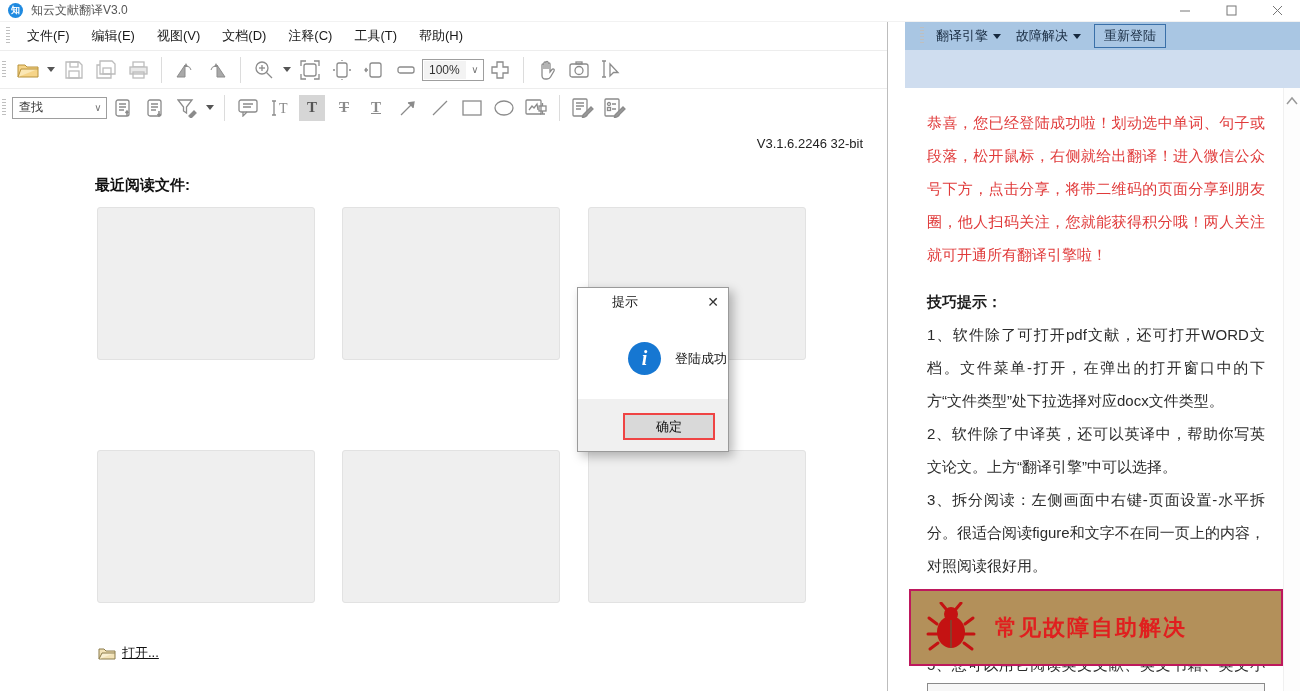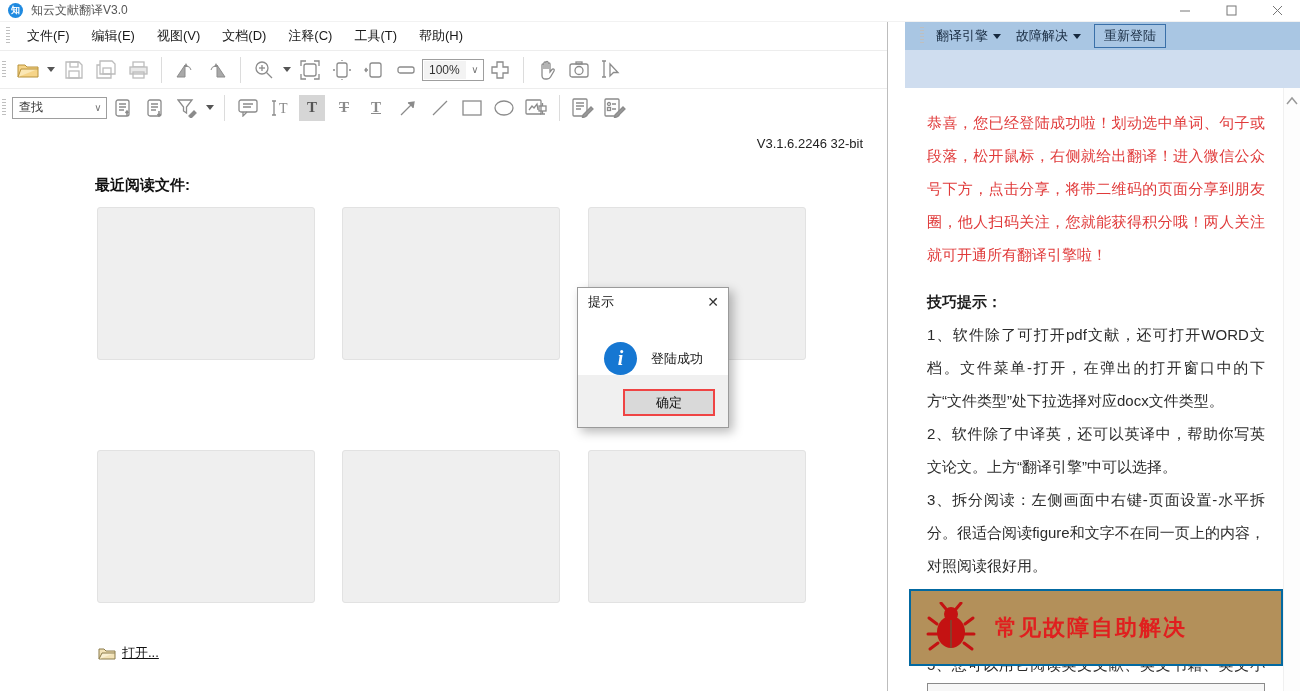--- a/index.html
+++ b/index.html
@@ -53,28 +53,28 @@
   .panel-body{position:relative;height:603px;background:#fff;overflow:hidden;}
   .panel-scroll{position:absolute;right:0;top:0;width:17px;height:100%;background:#fdfdfd;
     border-left:1px solid #f0f0f0;}
   .panel-scroll svg{margin:8px 0 0 2px;}
   .panel-text{position:absolute;left:22px;top:18px;width:338px;font-size:15px;line-height:33px;
     text-align:justify;}
   .welcome{color:#e03a3a;}
   .tips-heading{color:#1c1c1c;font-weight:bold;margin-top:14px;}
   .tip{color:#2b2b2b;}
   .fault-btn{position:absolute;left:4px;top:501px;width:374px;height:77px;background:#b3905a;
-    border:2px solid #0369a1;display:flex;align-items:center;}
+    border:2px solid #be185d;display:flex;align-items:center;}
   .fault-btn .label{color:#e01f1f;font-size:22px;font-weight:bold;letter-spacing:2px;margin-left:18px;}
   .partial-box{position:absolute;left:22px;top:595px;width:338px;height:30px;
     border:1px solid #8a8a8a;background:#f7f7f7;}
 
   
-  .dialog{position:absolute;left:577px;top:287px;width:152px;height:141px;background:#fff;
-    border:1px solid #9a9a9a;box-shadow:4px 4px 10px rgba(0,0,0,0.28);z-index:50;}
+  .dialog{position:absolute;left:577px;top:287px;width:152px;height:165px;background:#fff;
+    border:1px solid #9a9a9a;box-shadow:4px 4px 10px rgba(0,0,0,0.28);z-index:50;padding-left:24px;}
   .dlg-titlebar{height:28px;display:flex;align-items:center;}
   .dlg-title{font-size:13px;color:#111;margin-left:10px;flex:1;}
   .dlg-close{width:30px;height:26px;display:flex;align-items:center;justify-content:center;
     color:#333;font-size:14px;}
   .dlg-body{height:85px;display:flex;align-items:center;}
   .info-icon{width:33px;height:33px;border-radius:50%;background:#1677d2;color:#fff;
     display:flex;align-items:center;justify-content:center;margin-left:26px;
     font-family:"Liberation Serif",serif;font-size:20px;font-weight:bold;font-style:italic;}
   .dlg-msg{font-size:13px;color:#111;margin-left:14px;}
   .dlg-footer{position:absolute;left:0;bottom:0;width:100%;height:52px;background:#f0f0f0;}

